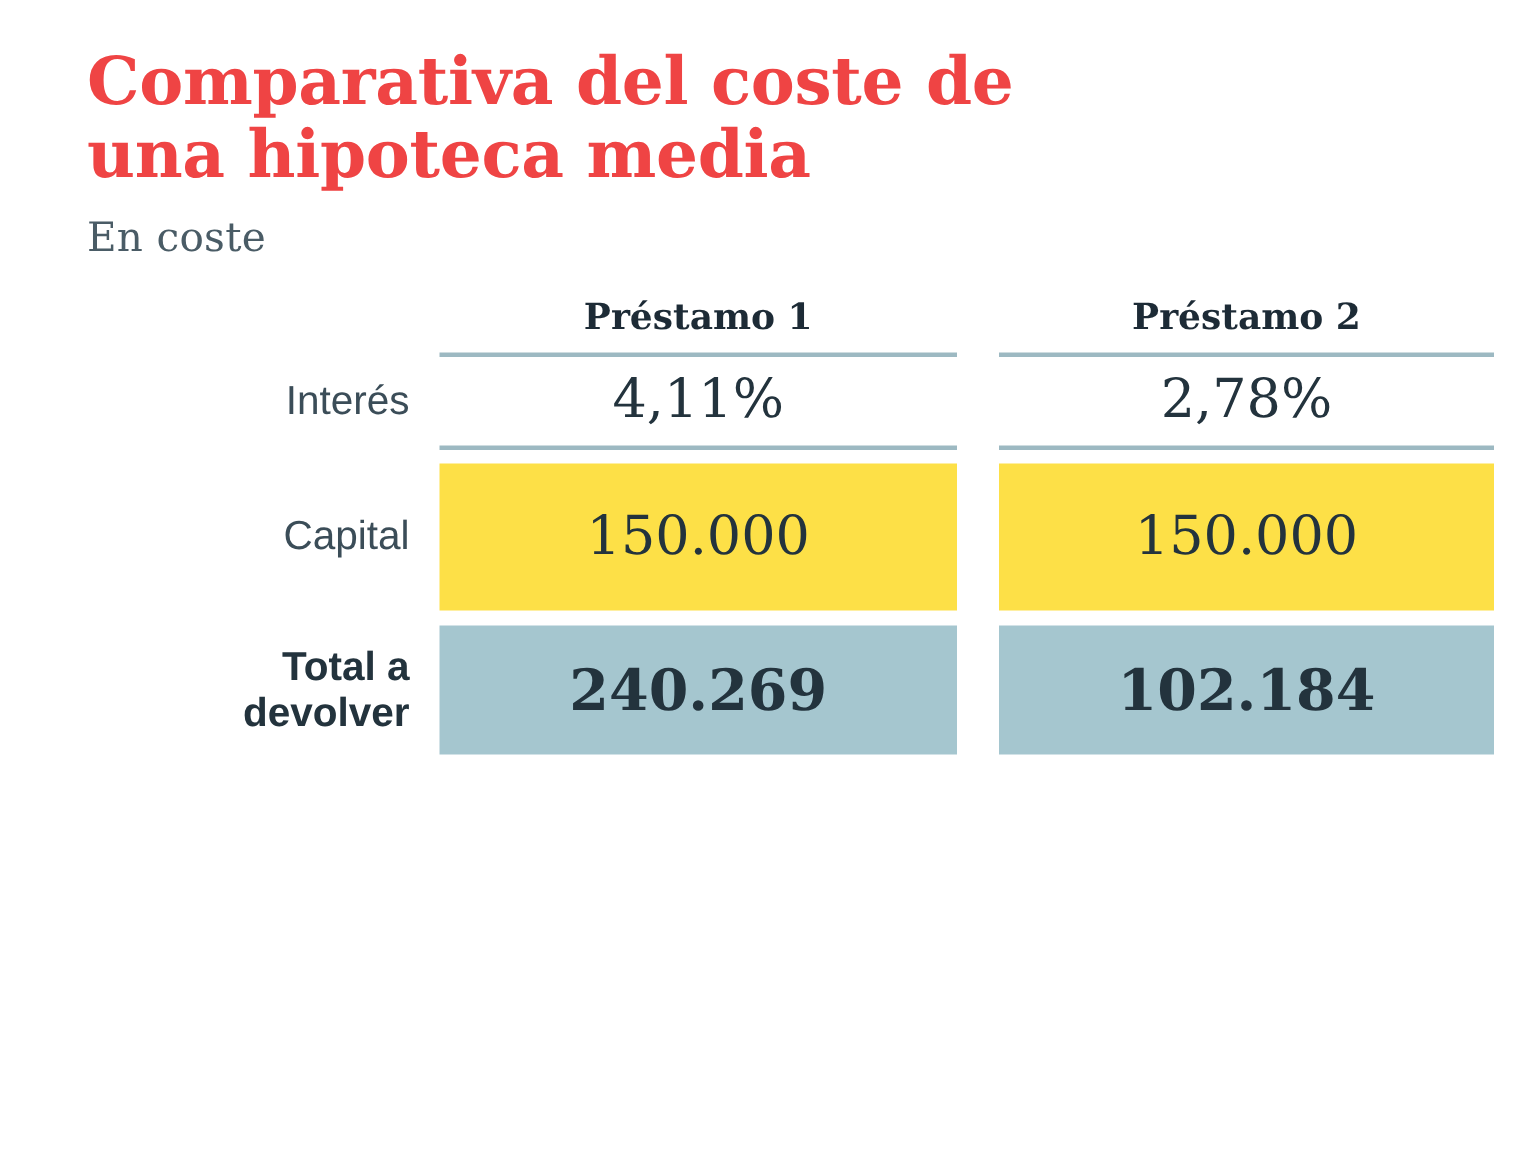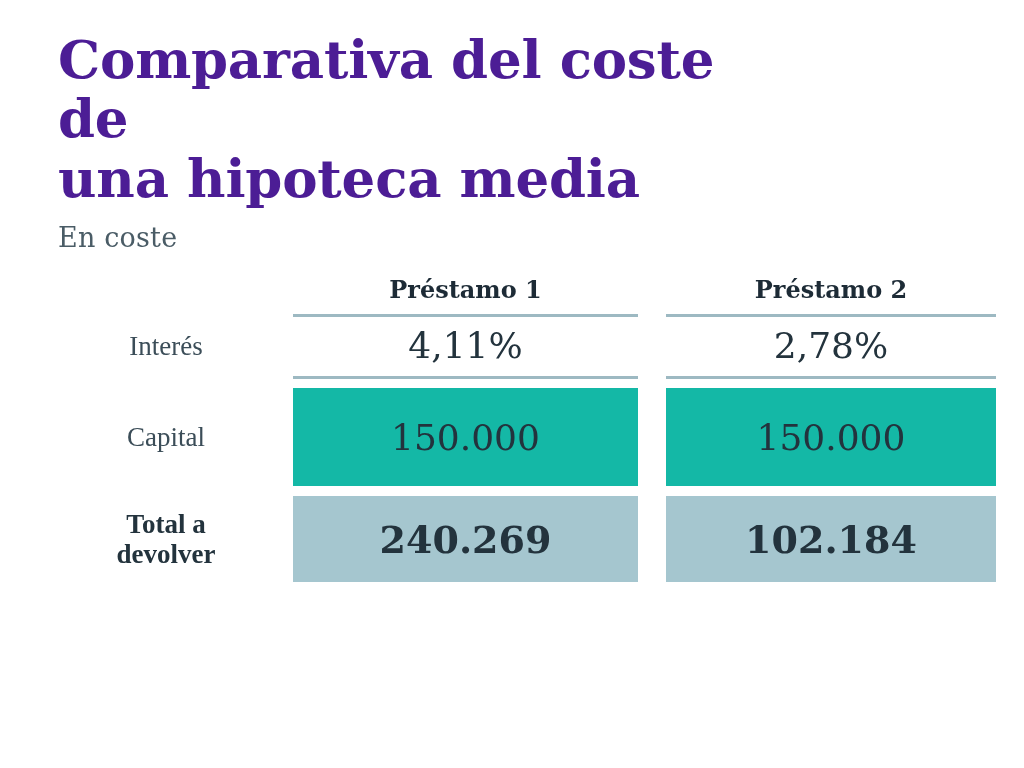--- a/index.html
+++ b/index.html
@@ -18,23 +18,23 @@
     width: 1024px;
     height: 768px;
     box-sizing: border-box;
     padding: 30px 40px 0 58px;
     background: #ffffff;
   }
 
   .title {
     font-family: "DejaVu Serif", serif;
     font-weight: bold;
-    font-size: 53px;
+    font-size: 44px;
     line-height: 1.12;
-    color: #4c1d95;
+    color: #ef4444;
     letter-spacing: -0.2px;
     max-width: 720px;
   }
   .title .line2 { display: block; }
 
   .subtitle {
     margin-top: 14px;
     font-family: "DejaVu Serif", serif;
     font-size: 27px;
     color: #4a5c66;
@@ -57,24 +57,24 @@
     font-family: "DejaVu Serif", serif;
     font-weight: bold;
     font-size: 24px;
     color: #1d2b36;
     text-align: center;
     padding: 6px 0 10px 0;
     vertical-align: bottom;
   }
 
   td.rowlabel {
-    font-family: Liberation Serif, serif;
+    font-family: Liberation Sans, sans-serif;
     font-size: 27px;
     color: #3b4d58;
-    text-align: center;
+    text-align: right;
     padding-right: 20px;
     white-space: nowrap;
     vertical-align: middle;
   }
   td.rowlabel.strong {
     font-weight: bold;
     line-height: 1.12;
     font-size: 27px;
     color: #23333d;
   }
@@ -95,21 +95,21 @@
   td.rule .line {
     height: 3px;
     background: #9db9c2;
     width: 100%;
   }
   td.spacerule { padding: 0; height: 3px; }
 
   tr.interest td.val { padding: 8px 0 10px 0; }
 
   td.cell-light {
-    background: #14b8a6;
+    background: #fde047;
     height: 66px;
     padding: 16px;
   }
   td.cell-lighter {
     background: #dbe9ec;
     height: 62px;
     padding: 0;
   }
   td.cell-dark {
     background: #a5c6cf;

